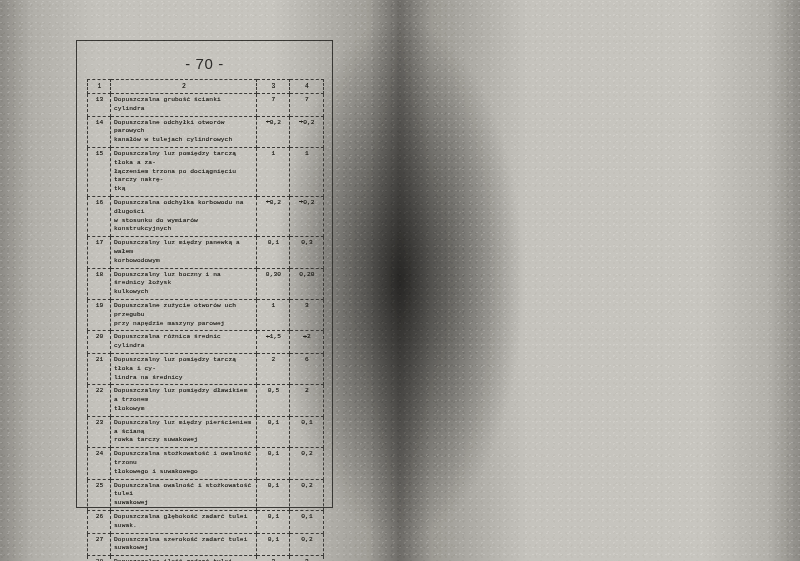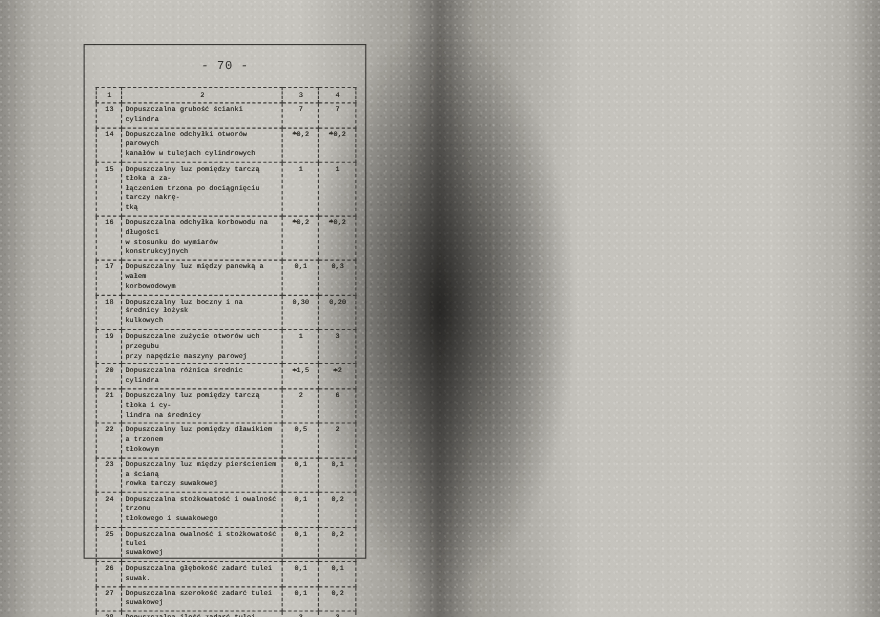--- a/index.html
+++ b/index.html
@@ -36,22 +36,22 @@
 
   .frame{
     position:absolute;
     border:1.4px solid #3b3a37;
     background:transparent;
   }
   #frame-left{left:76px;top:40px;width:255px;height:466px;}
 
   .folio{
     position:absolute;width:100%;text-align:center;
-    font-size:11px;letter-spacing:.6px;color:#2e2d2b;
-    font-family:Liberation Mono, monospace;
+    font-size:15px;letter-spacing:.6px;color:#2e2d2b;
+    font-family:Liberation Sans, sans-serif;
     top:14px;
   }
 
   .tbl{
     position:absolute;left:10px;right:8px;top:38px;
     border-collapse:collapse;
     table-layout:fixed;
     width:calc(100% - 18px);
   }
   .tbl td{

